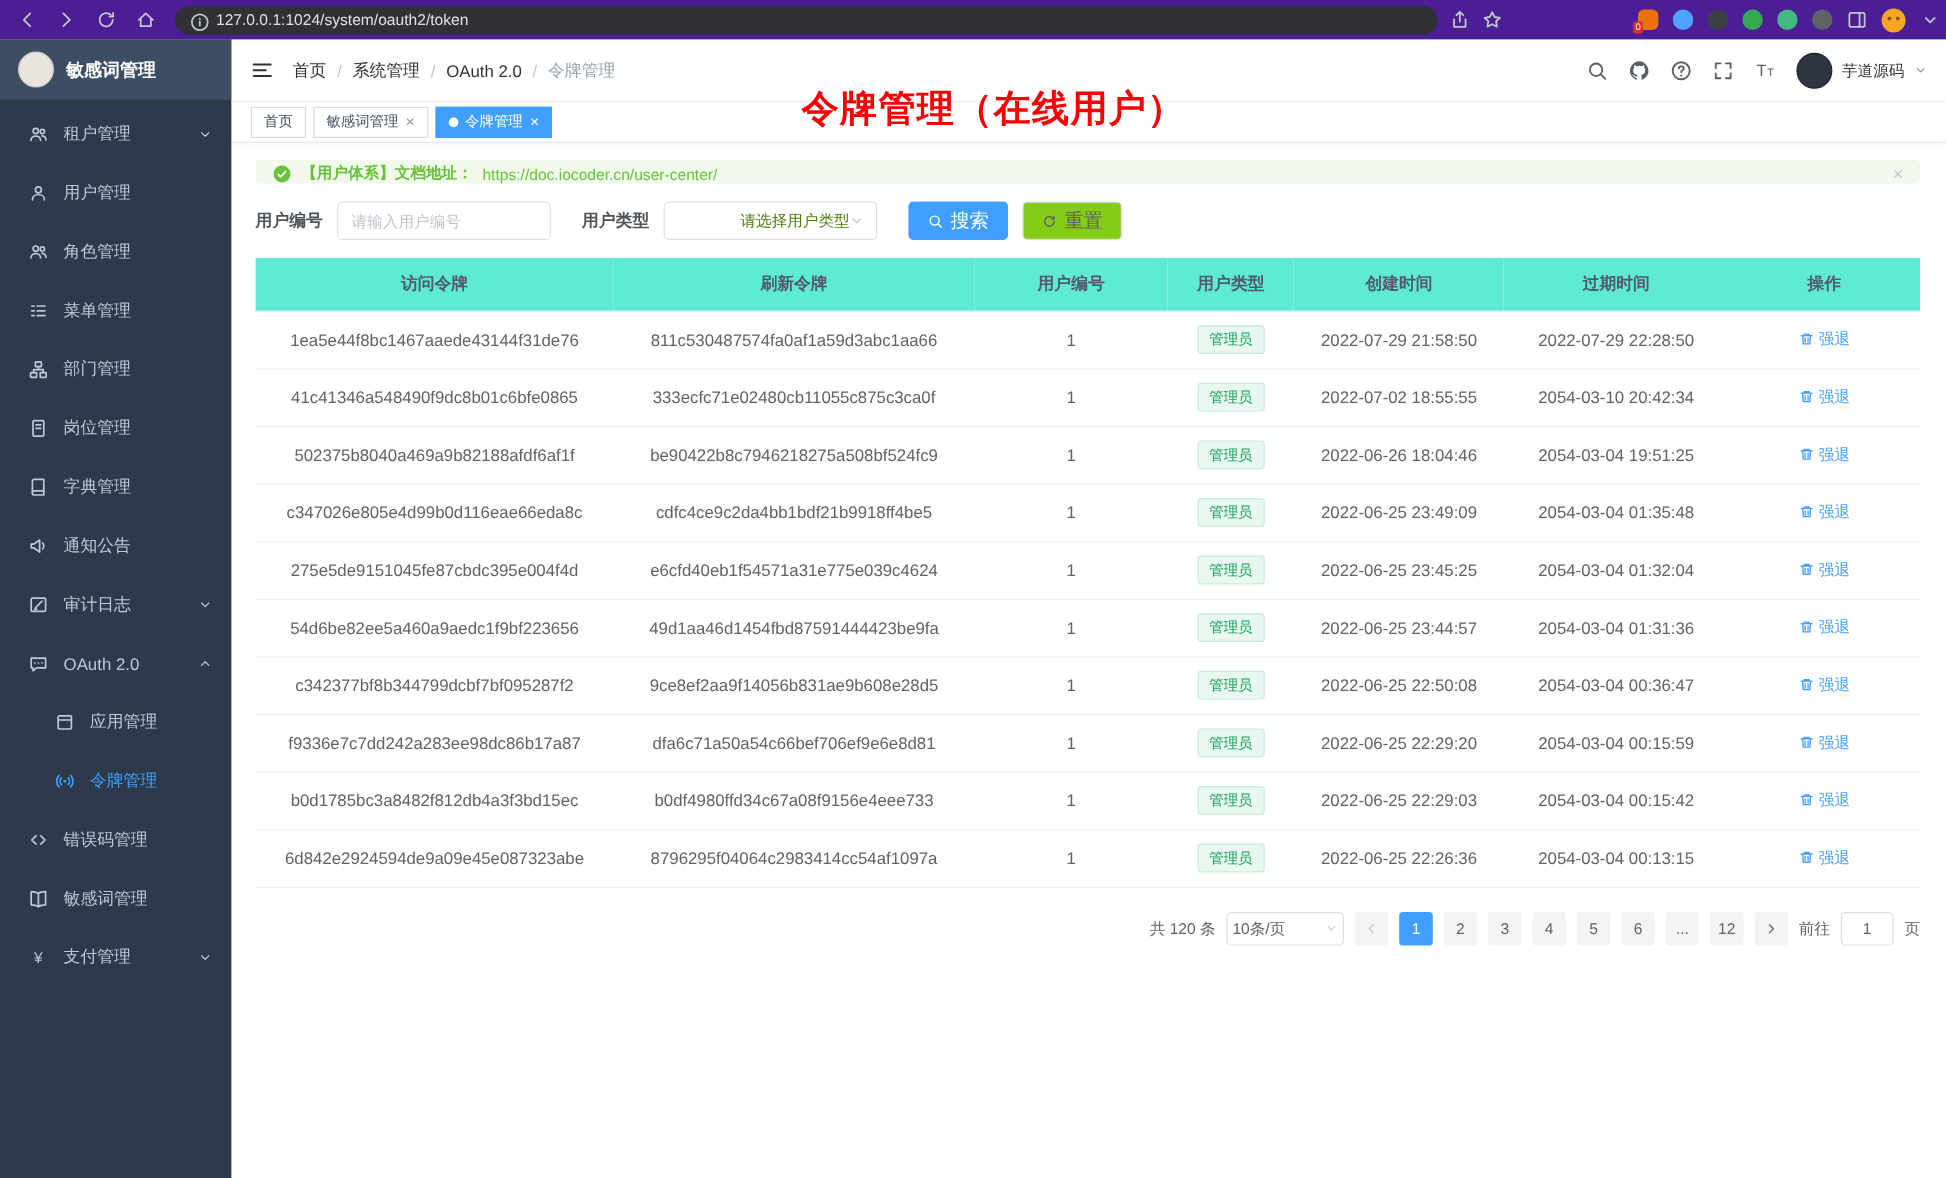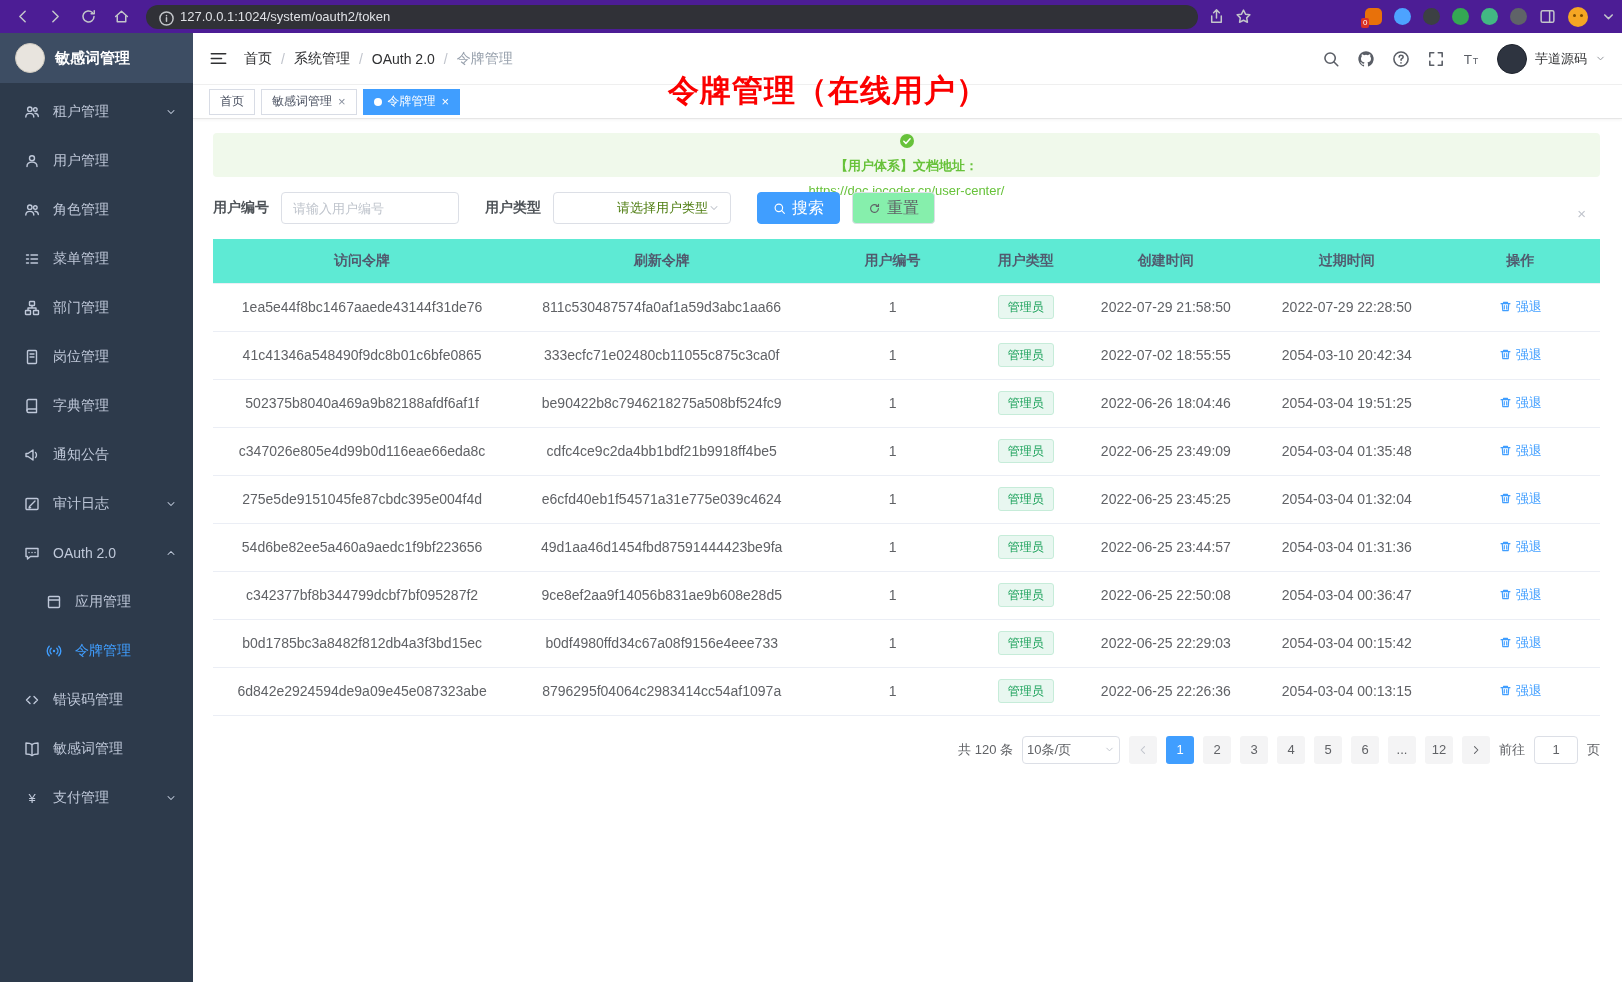--- a/index.html
+++ b/index.html
@@ -60,38 +60,38 @@
   
   .tabbar { height:34px; display:flex; align-items:center; gap:6px; padding:0 16px; border-bottom:1px solid #e6e6e6; box-shadow:0 1px 3px rgba(0,0,0,.05); }
   .tag-tab { height:26px; display:inline-flex; align-items:center; gap:6px; padding:0 10px; border:1px solid #d8dce5; background:#fff; font-size:12px; color:#495060; cursor:pointer; }
   .tag-tab .x { font-size:13px; line-height:1; color:#8a919f; cursor:pointer; }
   .tag-tab.active { background:#409eff; border-color:#409eff; color:#fff; }
   .tag-tab.active .x { color:#fff; }
   .tab-dot { width:8px; height:8px; border-radius:50%; background:#fff; }
 
   
   .content { padding:14px 22px 0 20px; position:relative; flex:1; }
-  .alert { height:44px; background:#f0f9eb; border-radius:4px; display:flex; align-items:center; gap:8px; padding:0 14px; margin-bottom:15px;flex-direction:column; }
+  .alert { height:20px; background:#f0f9eb; border-radius:4px; display:flex; align-items:flex-end; gap:8px; padding:0 14px; margin-bottom:15px; }
   .alert .ck { width:16px; height:16px; }
   .alert-label { color:#67c23a; font-size:13px; font-weight:700; }
   .alert-link { color:#67c23a; font-size:13px; cursor:pointer; text-decoration:none; }
   .alert-close { margin-left:auto; color:#c0c4cc; font-size:15px; cursor:pointer; line-height:1; }
 
   .filters { display:flex; align-items:center; margin-bottom:15px; }
   .f-label { font-size:14px; font-weight:700; color:#4e5358; margin-right:12px; }
   .f-input { width:178px; height:32px; border:1px solid #dcdfe6; border-radius:4px; padding:0 11px; font-size:13px; color:#606266; outline:none; }
   .f-input::placeholder { color:#bfc4cc; }
   .f-select { width:178px; height:32px; border:1px solid #dcdfe6; border-radius:4px; display:flex; align-items:center; justify-content:flex-end; padding:0 10px; color:#4d7c0f; font-size:13px; cursor:pointer; }
   .f-select .caret { width:12px; height:12px; color:#c0c4cc; }
   .f-select .caret svg { width:12px; height:12px; }
   .gap-l { margin-left:26px; }
   .btn { height:32px; border-radius:4px; padding:0 15px; font-size:16px; display:inline-flex; align-items:center; gap:6px; cursor:pointer; border:1px solid transparent;justify-content:center; }
   .btn svg { width:13px; height:13px; }
   .btn-primary { background:#409eff; color:#fff; border-color:#409eff; margin-left:26px; }
-  .btn-plain { background:#86efac; color:#606266; border-color:#dcdfe6; margin-left:12px; }
+  .btn-plain { background:#84cc16; color:#606266; border-color:#dcdfe6; margin-left:12px; }
 
   table { width:100%; border-collapse:collapse; table-layout:fixed; }
   thead th { height:44px; background:#5eead4; font-size:14px; font-weight:700; color:#515a6e; border-bottom:1px solid #ebeef5; text-align:center; }
   tbody td { height:48px; font-size:14px; color:#606266; border-bottom:1px solid #ebeef5; text-align:center; white-space:nowrap; overflow:hidden; }
   .tag-success { display:inline-block; padding:3px 9px; background:#e8f7f0; border:1px solid #c6ecd9; color:#18a058; border-radius:3px; font-size:12px; line-height:16px; }
   .danger-link { display:inline-flex; align-items:center; gap:4px; color:#409eff; font-size:13px; cursor:pointer; }
   .danger-link svg { width:13px; height:13px; }
 
   .pager { display:flex; align-items:center; justify-content:flex-end; gap:9px; margin:20px 0 14px; font-size:13px; color:#606266; }
   .psel { width:98px; height:28px; border:1px solid #dcdfe6; border-radius:4px; display:flex; align-items:center; justify-content:space-between; padding:0 4px; cursor:pointer; }
@@ -591,20 +591,36 @@
               <td>
                 <a class="danger-link">
                   <svg class="si" viewBox="0 0 16 16">
                     <path d="M2.5 4.5h11M5.5 4.5V3h5v1.5M4 4.5l.6 8.5h6.8l.6-8.5M6.5 7v4M9.5 7v4"></path>
                   </svg>
                   <span>强退</span>
                 </a>
               </td>
             </tr>
 
+            <tr>
+              <td>f9336e7c7dd242a283ee98dc86b17a87</td>
+              <td>dfa6c71a50a54c66bef706ef9e6e8d81</td>
+              <td>1</td>
+              <td><span class="tag-success">管理员</span></td>
+              <td>2022-06-25 22:29:20</td>
+              <td>2054-03-04 00:15:59</td>
+              <td>
+                <a class="danger-link">
+                  <svg class="si" viewBox="0 0 16 16">
+                    <path d="M2.5 4.5h11M5.5 4.5V3h5v1.5M4 4.5l.6 8.5h6.8l.6-8.5M6.5 7v4M9.5 7v4"></path>
+                  </svg>
+                  <span>强退</span>
+                </a>
+              </td>
+            </tr>
 
             <tr>
               <td>b0d1785bc3a8482f812db4a3f3bd15ec</td>
               <td>b0df4980ffd34c67a08f9156e4eee733</td>
               <td>1</td>
               <td><span class="tag-success">管理员</span></td>
               <td>2022-06-25 22:29:03</td>
               <td>2054-03-04 00:15:42</td>
               <td>
                 <a class="danger-link">

